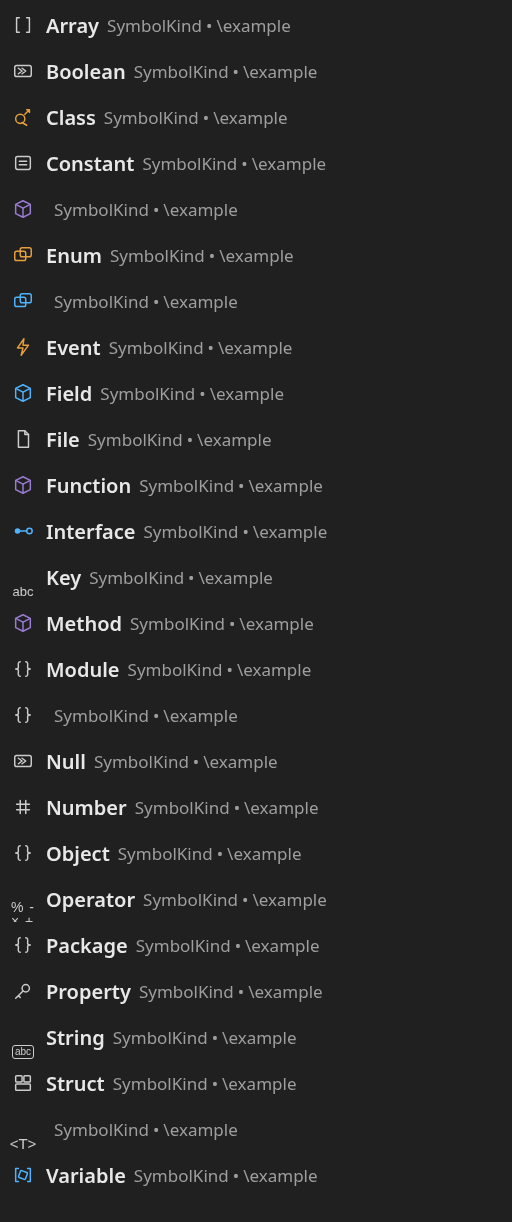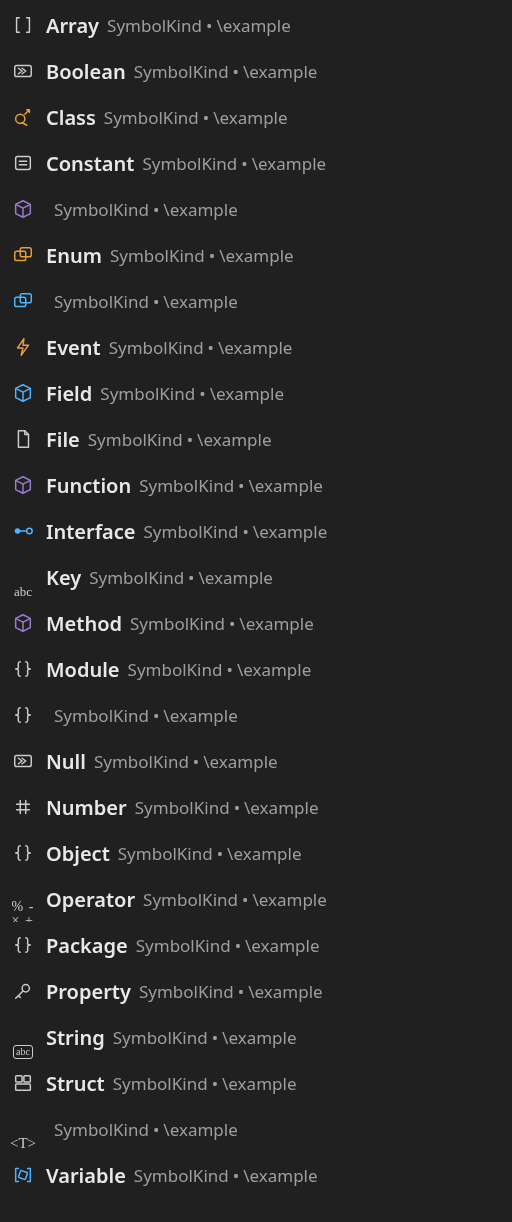--- a/index.html
+++ b/index.html
@@ -39,21 +39,21 @@
     font-size: 20px;
   }
   .meta {
     color: #9e9e9e;
     font-size: 17px;
     margin-left: 8px;
   }
   .dot { margin: 0 4px; }
   
   .glyph {
-    font-family: Liberation Serif, serif;
+    font-family: Liberation Sans, sans-serif;
     font-size: 15px;
     line-height: 1;
     margin-top: 29px;
   }
   .mini {
     font-size: 10px;
     border: 1.5px solid currentColor;
     border-radius: 3px;
     padding: 1px 2px;
   }

